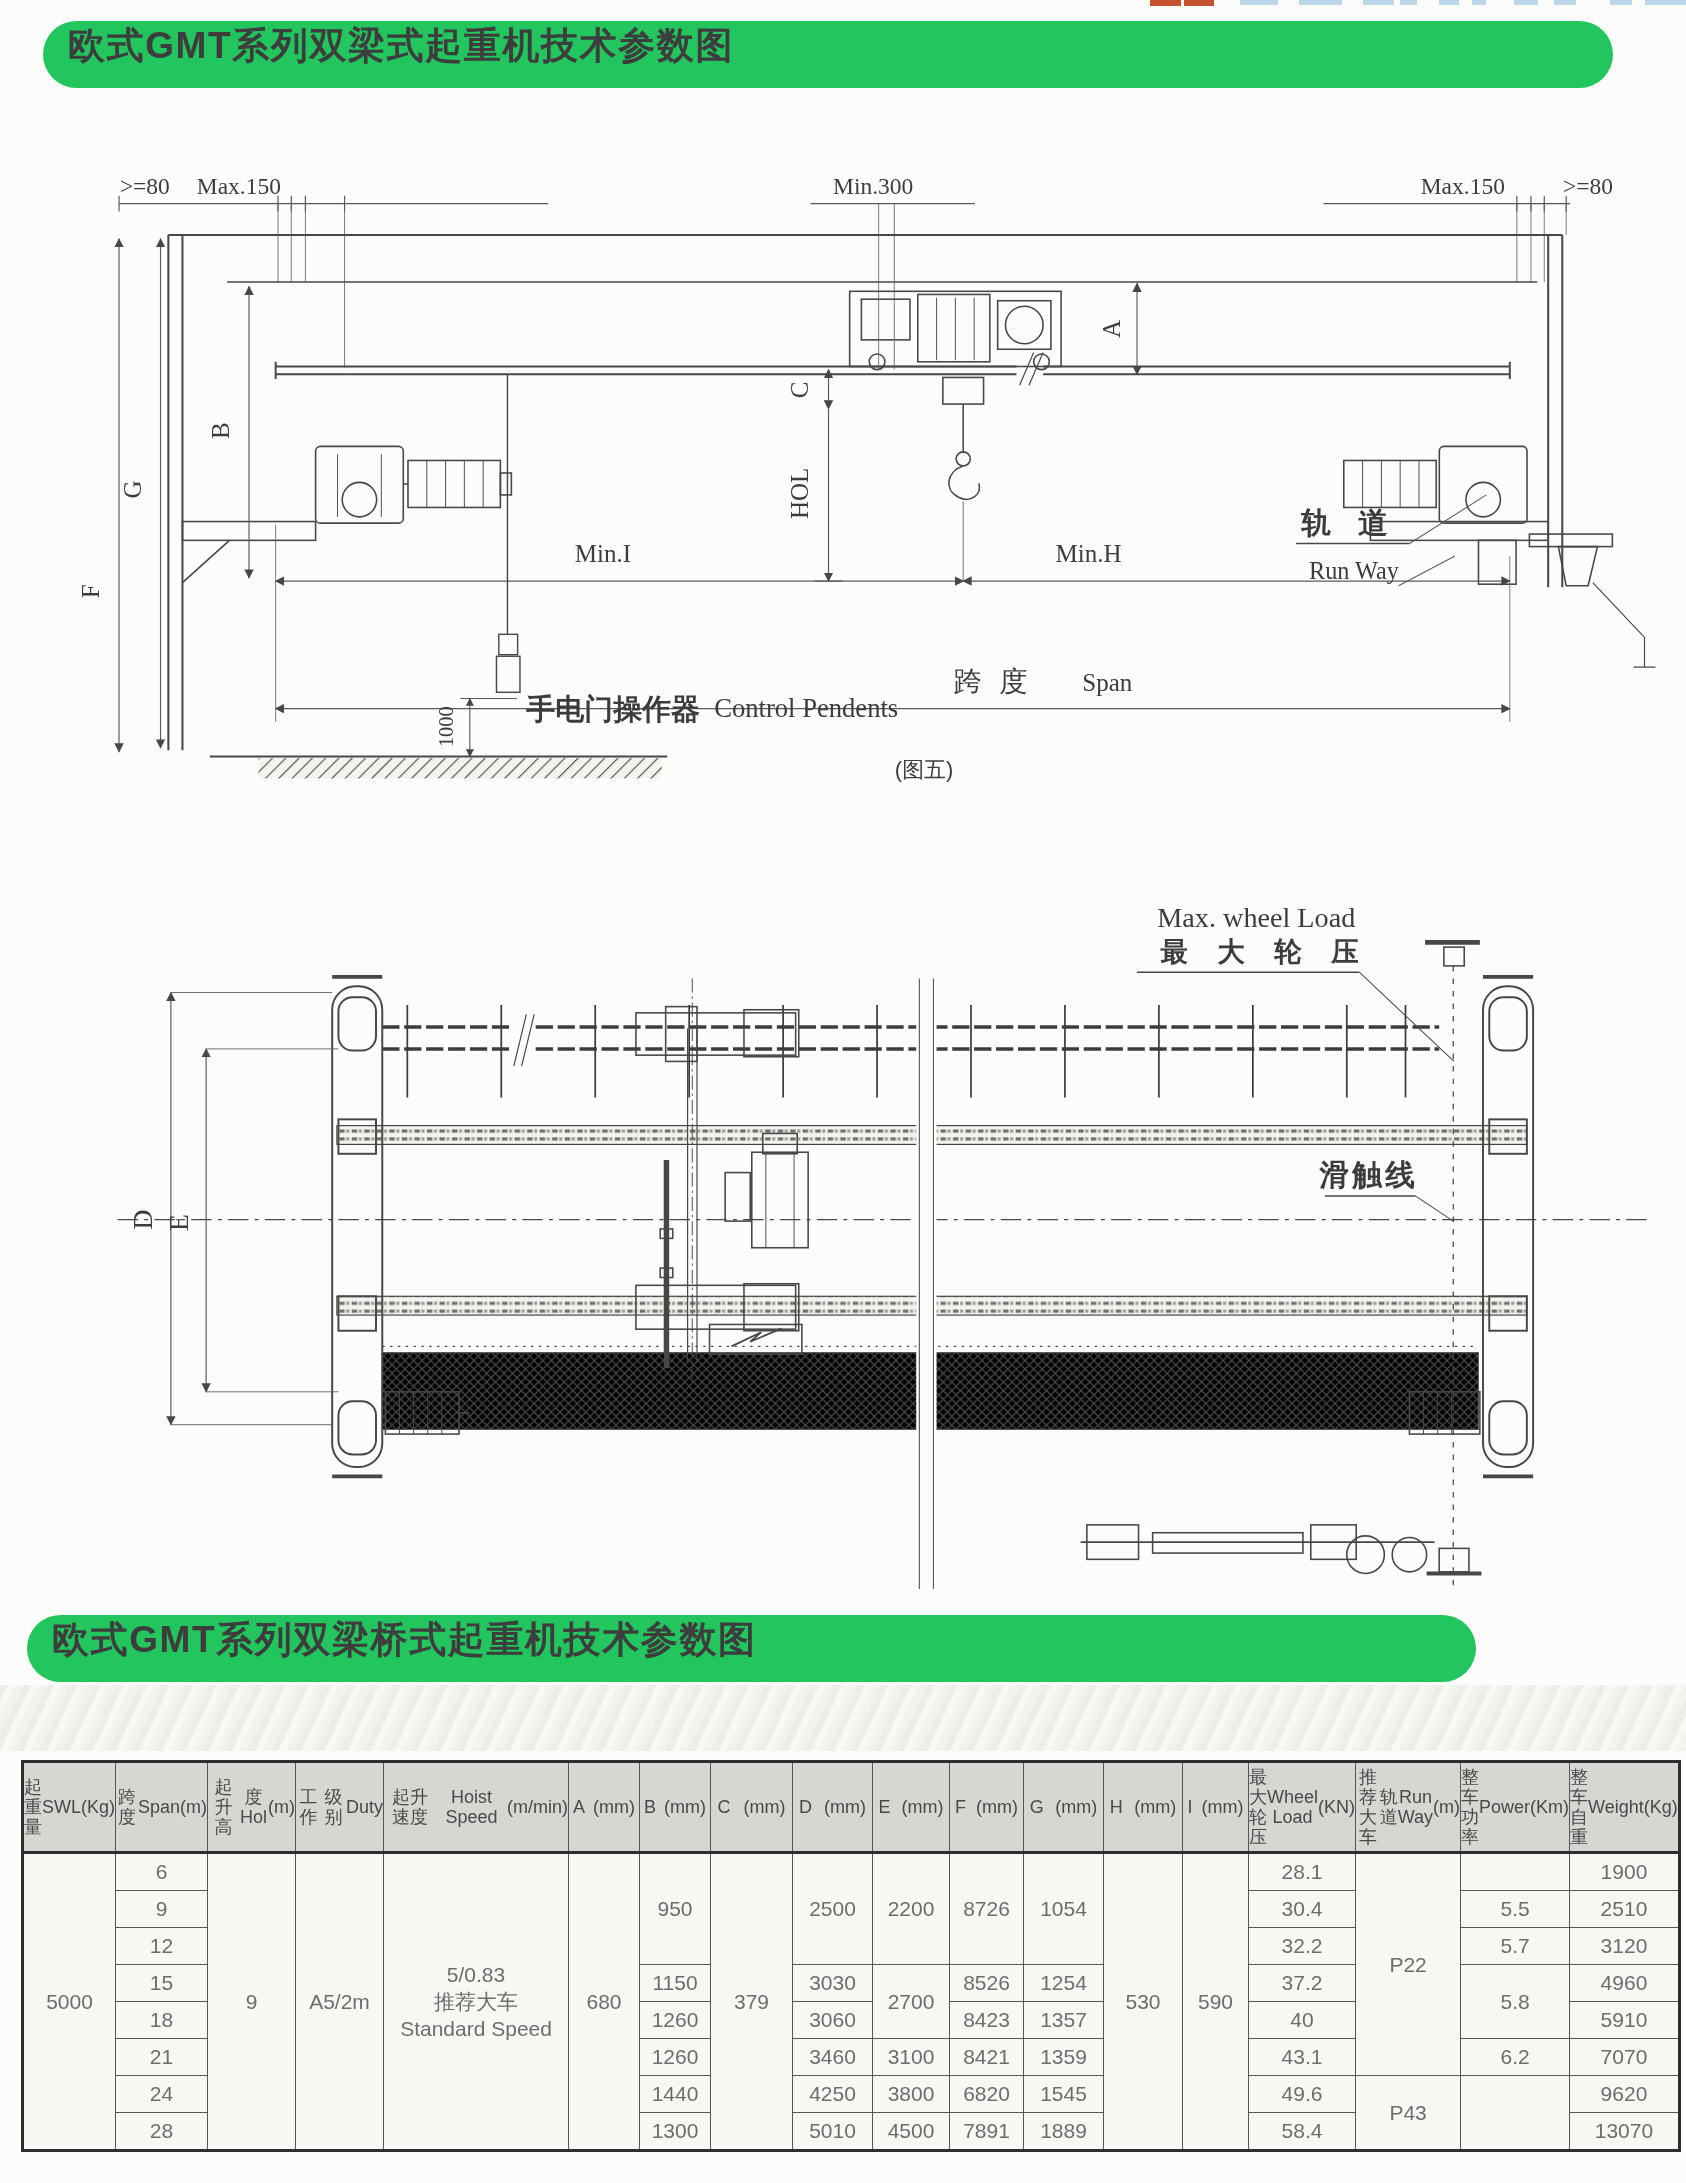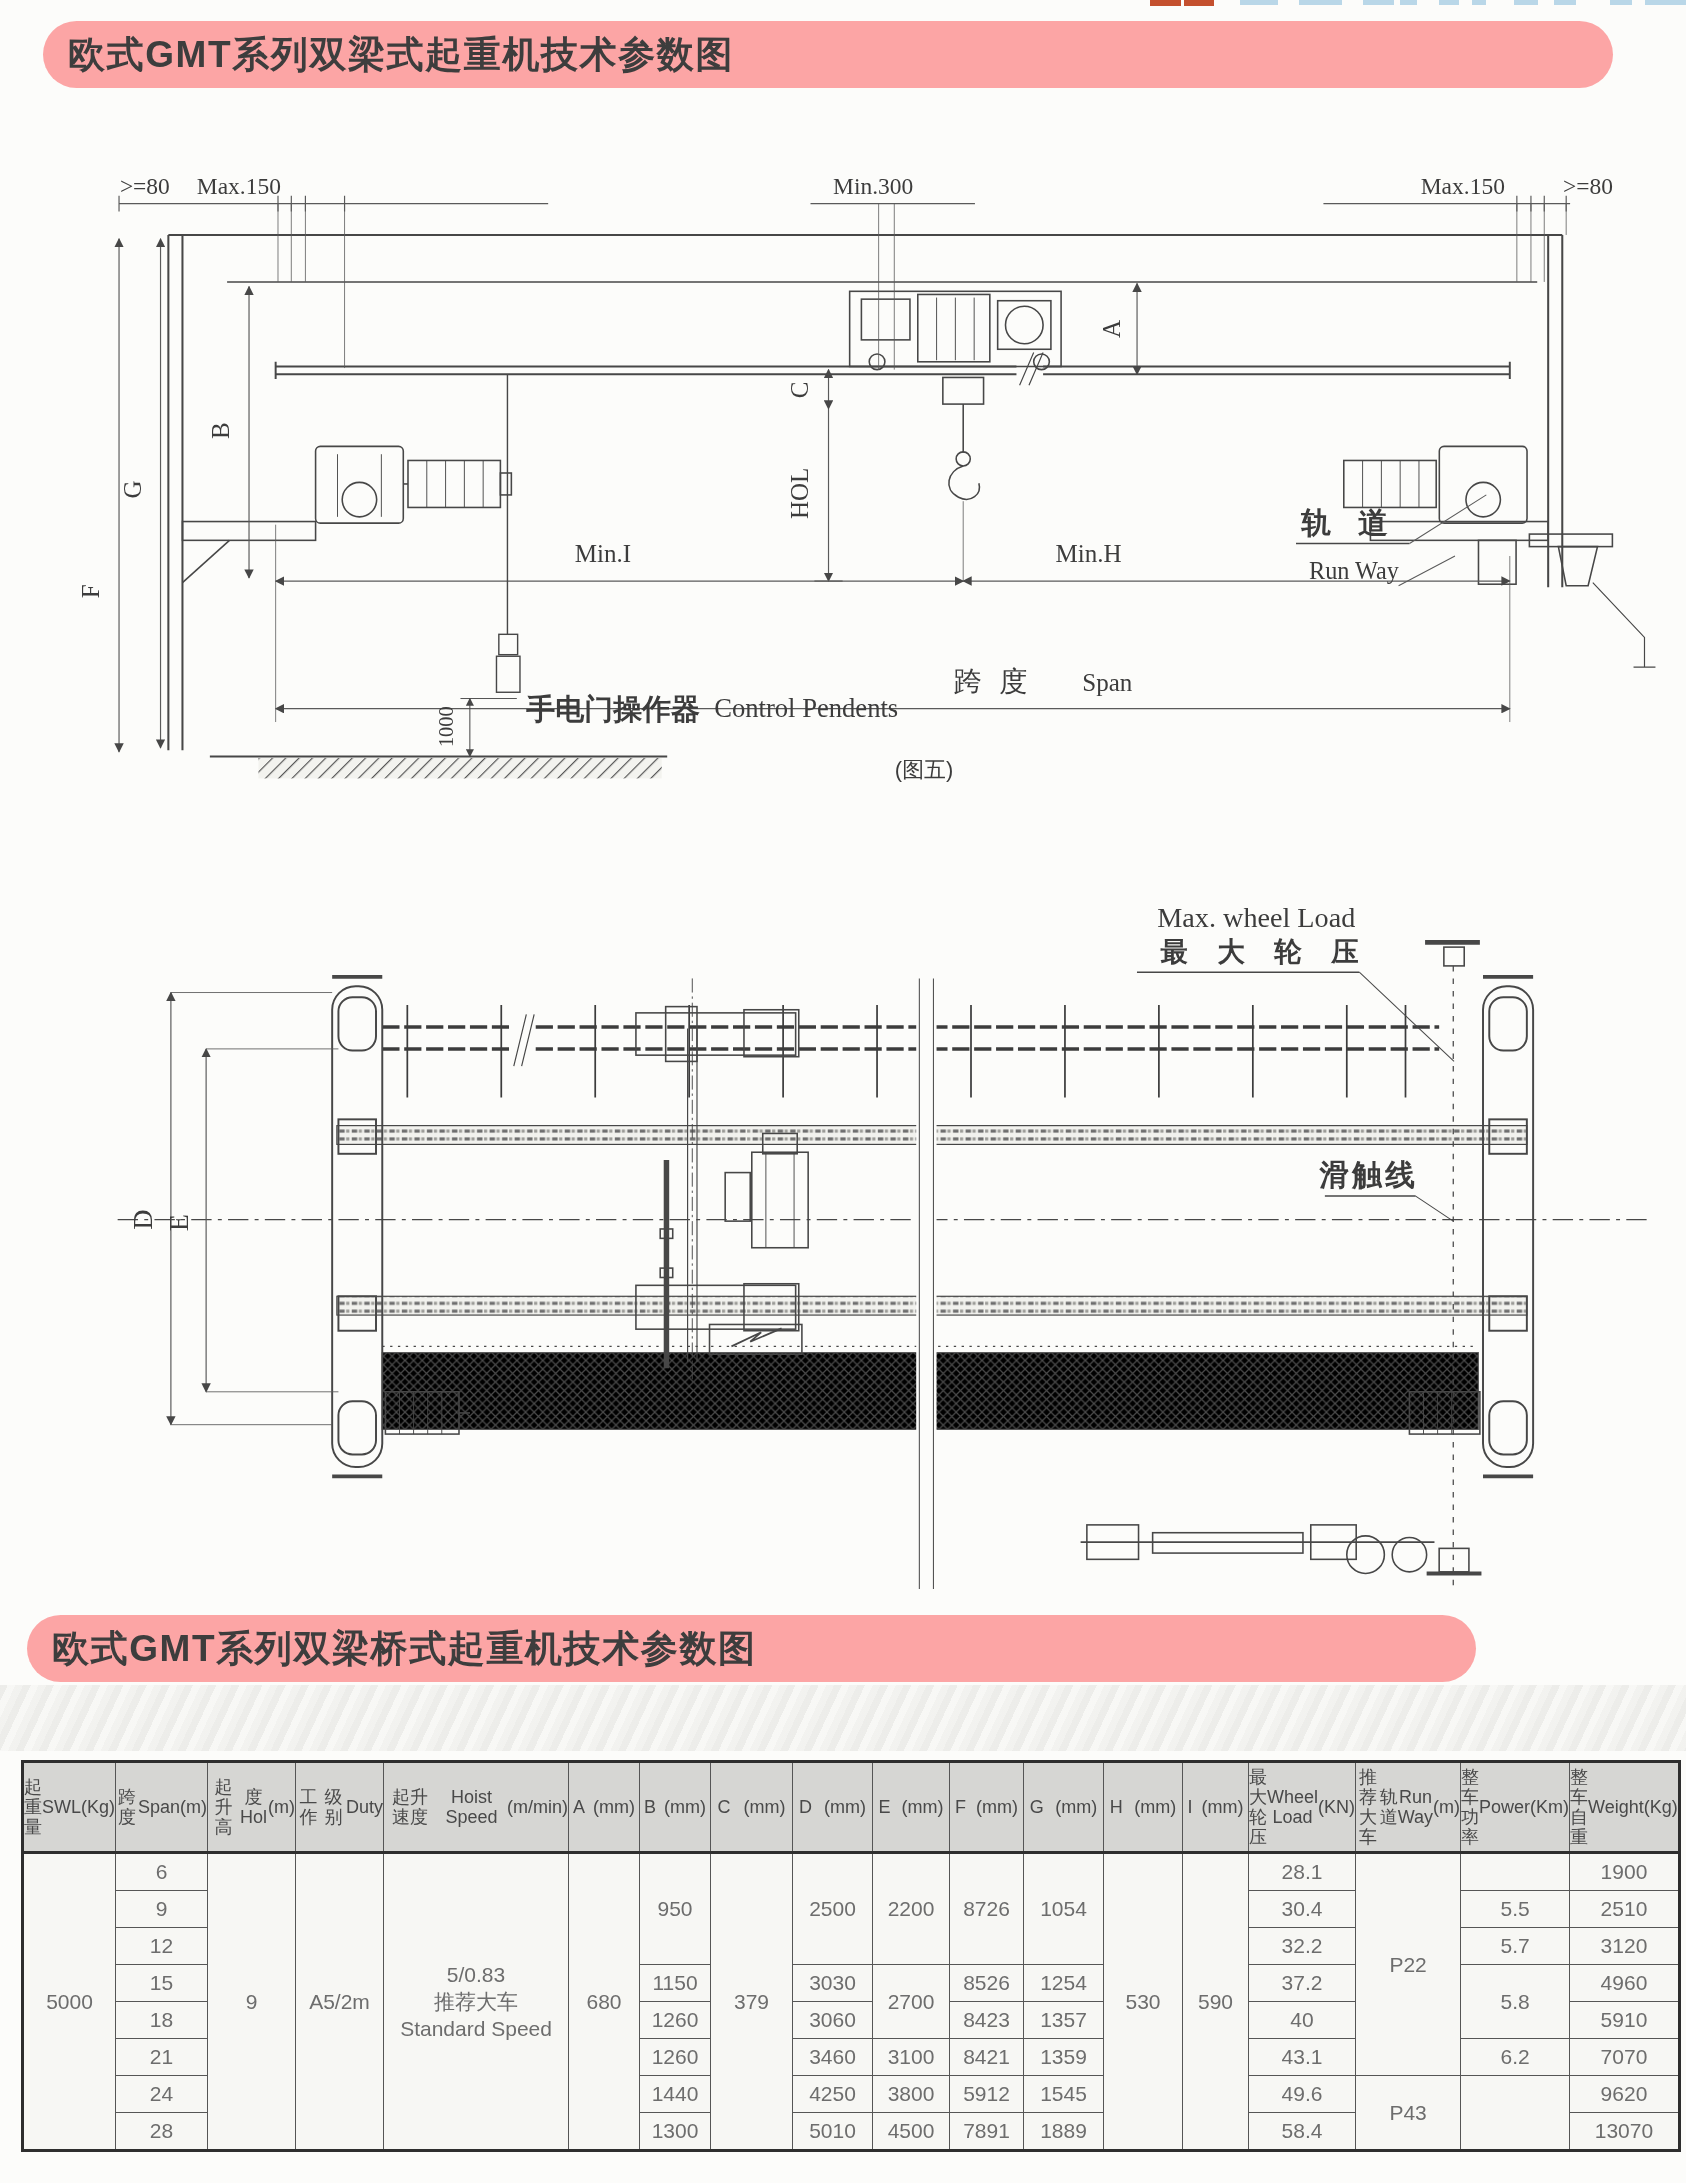--- a/index.html
+++ b/index.html
@@ -1,20 +1,20 @@
 <!DOCTYPE html>
 <html style="font-size:12.5px"><head>
 <meta charset="utf-8">
 <style>
   html,body{margin:0;padding:0;}
   .page{position:relative;width:1686px;height:2183px;background:#fcfcfa;overflow:hidden;
         font-family:"Liberation Sans",sans-serif;}
   .edgefrag{position:absolute;top:0;height:6.3px;}
-  .titlebar{position:absolute;background:#fca5a5;border-radius:34px;color:#3d3d3d;
-            font-size:37px;font-weight:600;display:flex;align-items:center;
+  .titlebar{position:absolute;background:#22c55e;border-radius:34px;color:#3d3d3d;
+            font-size:37px;font-weight:600;display:flex;
             padding-left:25px;box-sizing:border-box;letter-spacing:1.6px;}
   #title1{left:43px;top:21px;width:1570px;height:67px;}
   #title2{left:27px;top:1615px;width:1449px;height:67px;}
   .texband{position:absolute;left:0;top:1685px;width:1686px;height:66px;opacity:.5;
      background:repeating-linear-gradient(115deg, rgba(172,172,165,.38) 0 7px,
         rgba(213,213,207,.22) 7px 14px, rgba(188,188,181,.3) 14px 21px);}
   svg.fig{position:absolute;left:0;}
   .ln{stroke:#474747;fill:none;}
   .thin{stroke:#5a5a5a;}
   svg text{fill:#3c3c3c;}
@@ -732,21 +732,21 @@
               <div>4250</div>
             </div>
           </td>
           <td>
             <div class="cw">
               <div>3800</div>
             </div>
           </td>
           <td>
             <div class="cw">
-              <div>5912</div>
+              <div>6820</div>
             </div>
           </td>
           <td>
             <div class="cw">
               <div>1545</div>
             </div>
           </td>
           <td>
             <div class="cw">
               <div>49.6</div>

